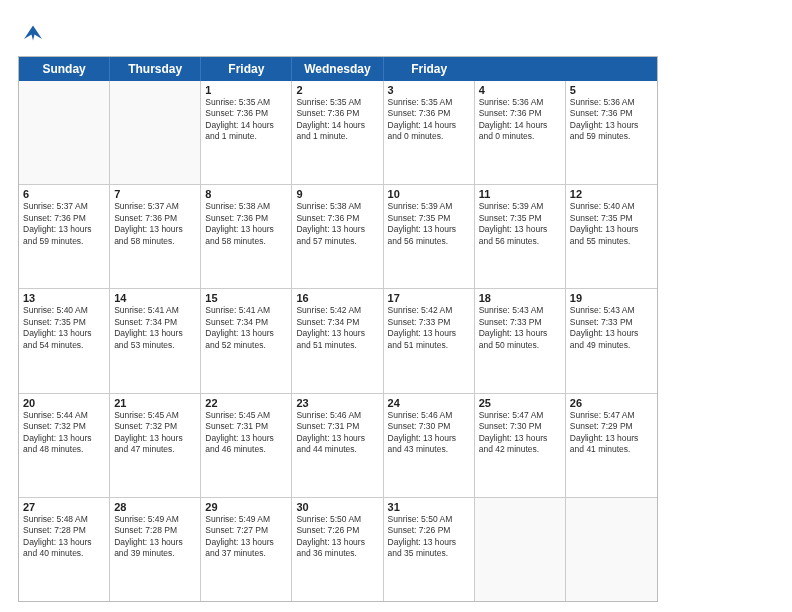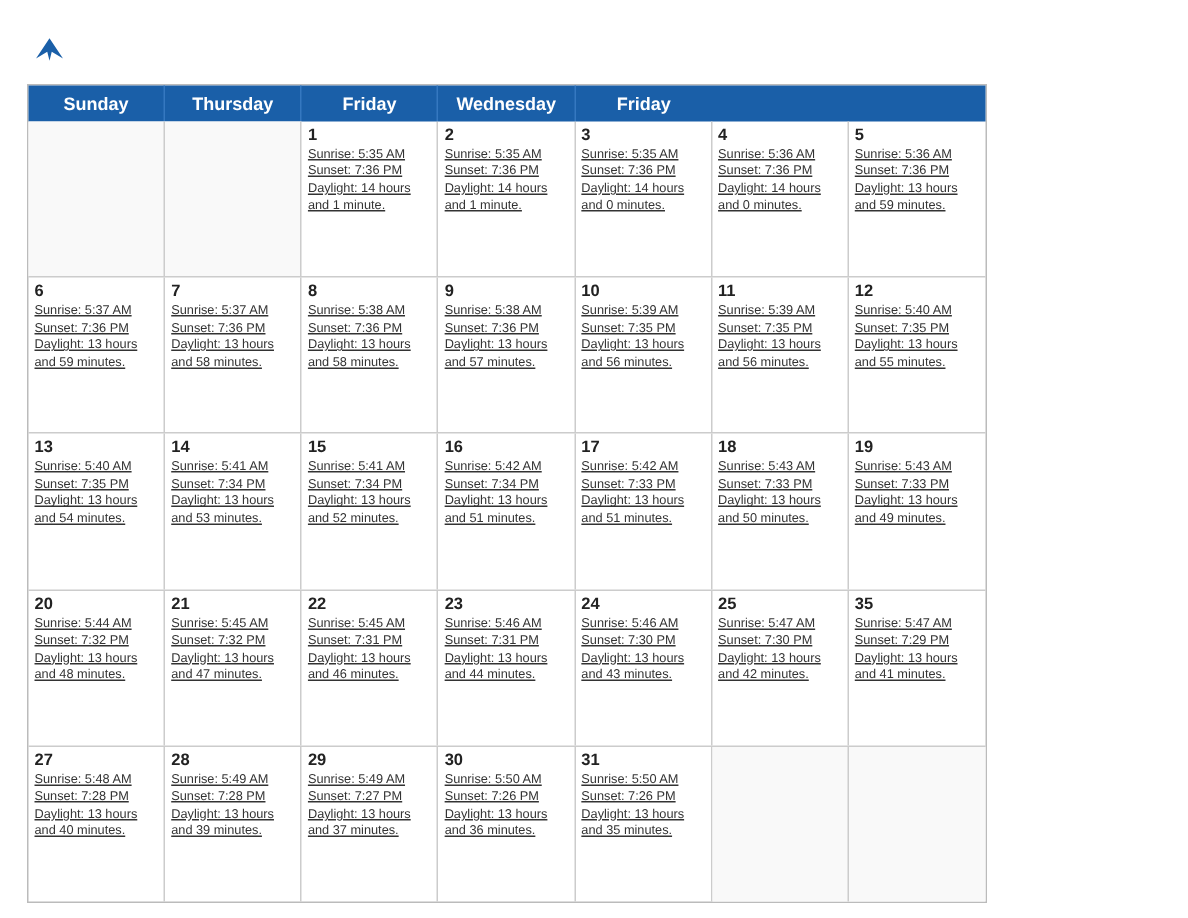--- a/index.html
+++ b/index.html
@@ -107,21 +107,20 @@
       font-size: 11px;
       font-weight: bold;
       color: #222;
       margin-bottom: 1px;
       display: block;
     }
     .day-info {
       font-size: 8.5px;
       color: #333;
       line-height: 1.35;
-      text-decoration: underline;
     }
   </style>
 </head>
 <body>
 
 <div class="page">
   <div class="header">
     <div class="logo">
       <svg class="logo-icon" viewBox="0 0 40 40">
 
@@ -300,21 +299,21 @@
 Sunset: 7:30 PM
 Daylight: 13 hours and 43 minutes.</div>
           </div>
           <div class="cal-cell">
             <span class="day-num">25</span>
             <div class="day-info" style="white-space: pre-line;">Sunrise: 5:47 AM
 Sunset: 7:30 PM
 Daylight: 13 hours and 42 minutes.</div>
           </div>
           <div class="cal-cell">
-            <span class="day-num">35</span>
+            <span class="day-num">26</span>
             <div class="day-info" style="white-space: pre-line;">Sunrise: 5:47 AM
 Sunset: 7:29 PM
 Daylight: 13 hours and 41 minutes.</div>
           </div>
         </div>
         <div class="cal-row">
           <div class="cal-cell">
             <span class="day-num">27</span>
             <div class="day-info" style="white-space: pre-line;">Sunrise: 5:48 AM
 Sunset: 7:28 PM

